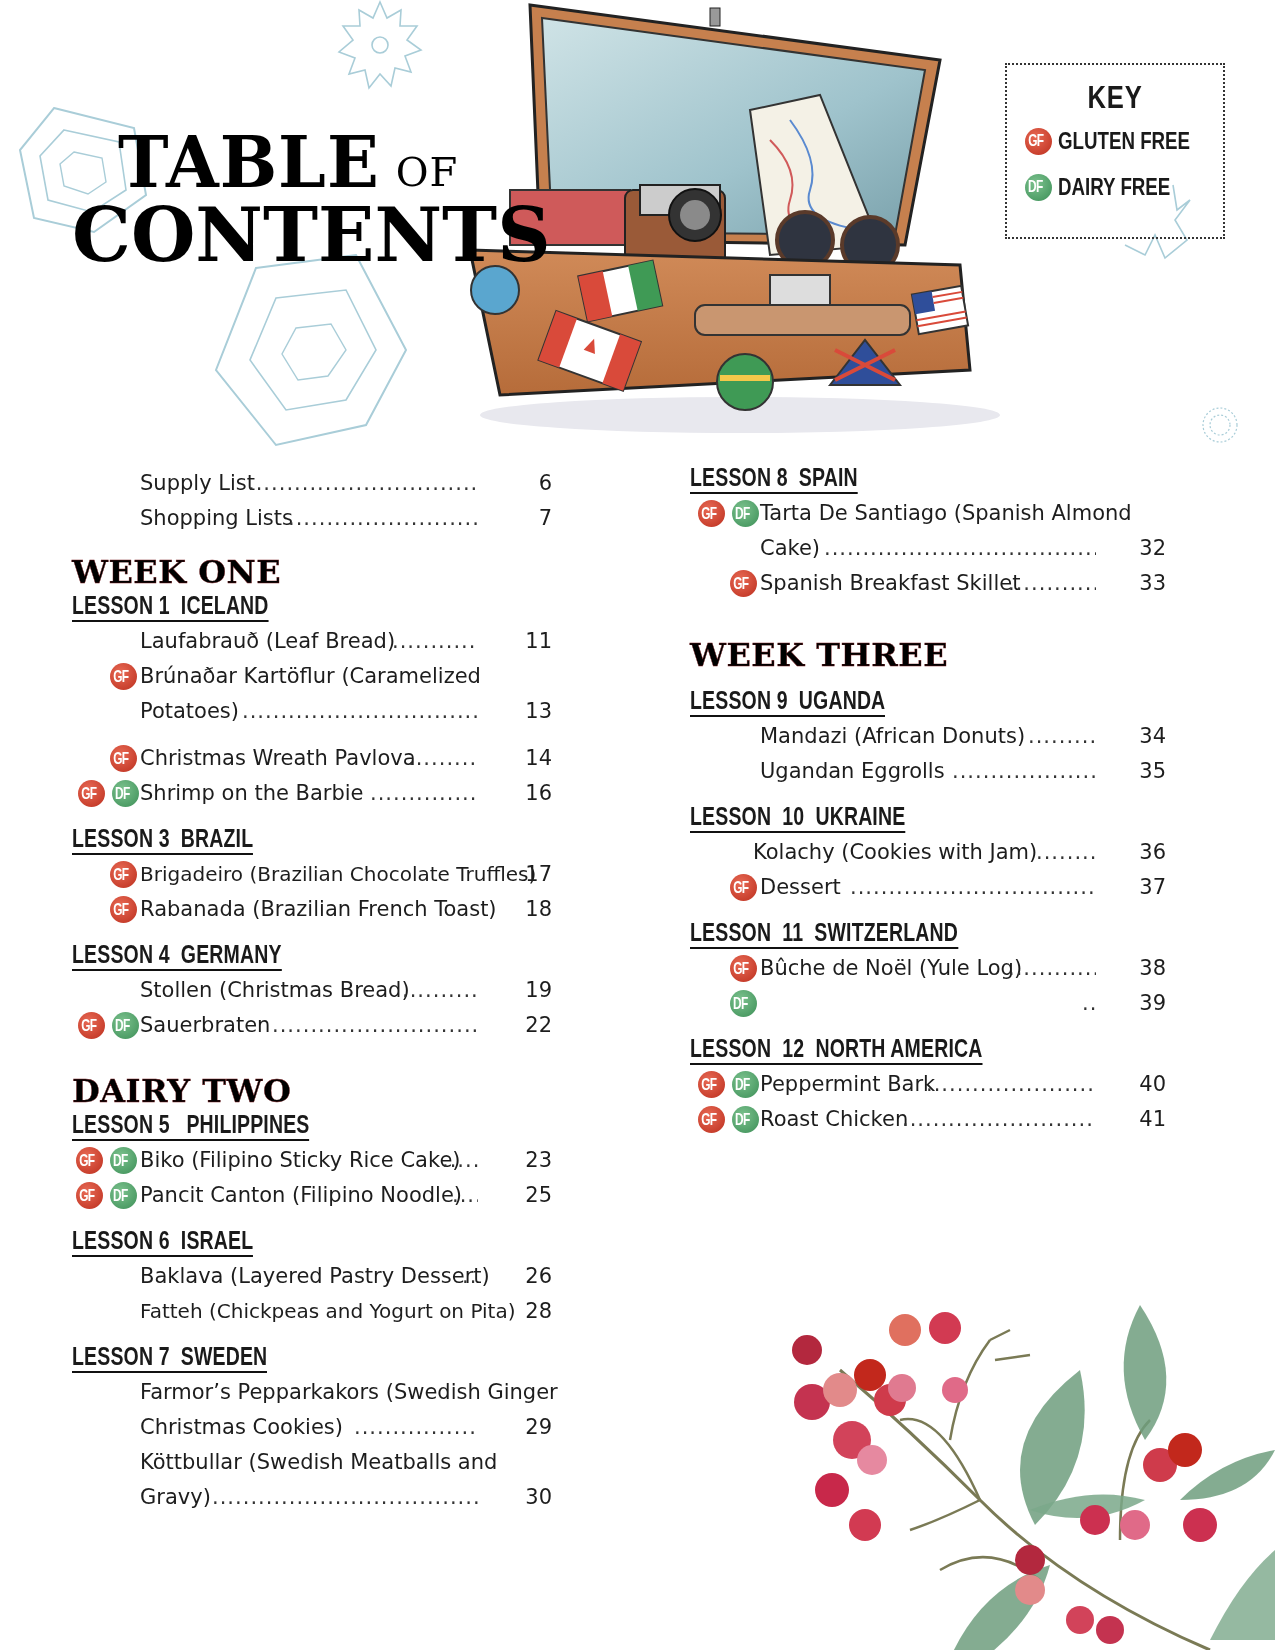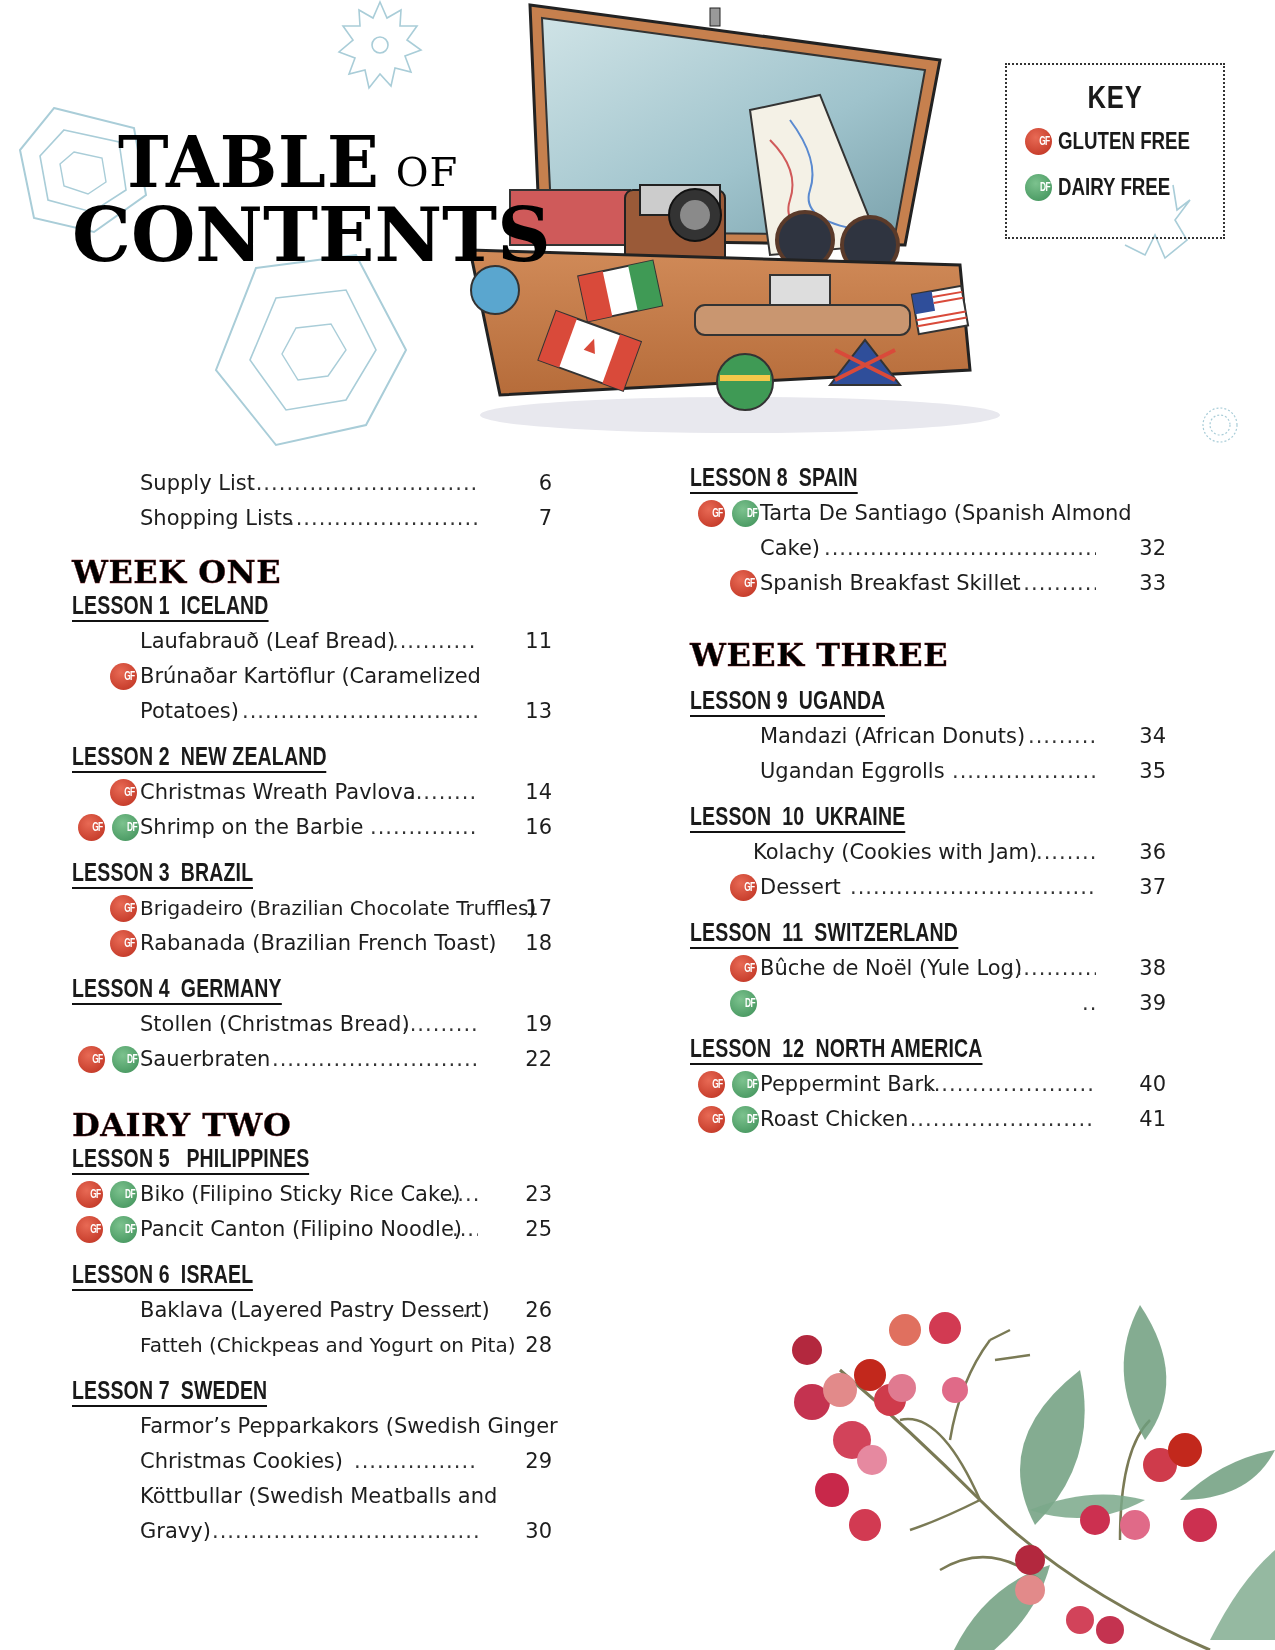--- a/index.html
+++ b/index.html
@@ -14,21 +14,21 @@
   .title .big { font-size: 68px; font-weight: bold; letter-spacing: 1px; transform: scaleY(1.05); }
   .title .small { font-size: 40px; font-weight: normal; letter-spacing: 1px; }
   .title .l2 { font-size: 74px; font-weight: bold; margin-top: 2px; letter-spacing: 0px; }
 
   
   .key { position: absolute; left: 1005px; top: 63px; width: 220px; height: 176px; border: 2px dotted #333; }
   .key-title { position: absolute; left: 0; width: 100%; top: 14px; text-align: center; font-family: "Liberation Sans", sans-serif; font-weight: bold; font-size: 32px; transform: scaleX(0.8); letter-spacing: 1px; }
   .key-row { position: absolute; left: 18px; display: flex; align-items: center; gap: 6px; }
   .key-row .lbl { font-family: "Liberation Sans", sans-serif; font-weight: bold; font-size: 24px; transform: scaleX(0.78); transform-origin: left center; white-space: nowrap; }
 
-  .badge { display: inline-flex; width: 27px; height: 27px; border-radius: 50%; align-items: center; justify-content: flex-end; color: #fff; font-family: "Liberation Sans", sans-serif; font-size: 12px; font-weight: bold; letter-spacing: -1px; flex: none; }
+  .badge { display: inline-flex; width: 27px; height: 27px; border-radius: 50%; align-items: center; justify-content: flex-start; color: #fff; font-family: "Liberation Sans", sans-serif; font-size: 17px; font-weight: bold; letter-spacing: -1px; flex: none; }
   .badge.gf { background: radial-gradient(circle at 40% 35%, #e86a55, #c9402e 70%, #b83626); }
   .badge.df { background: radial-gradient(circle at 40% 35%, #7cc28e, #4f9e67 70%, #3f8a56); }
   .badge span { transform: scaleX(0.7); display: inline-block; }
 
   
   .col { position: absolute; }
   .col-left { left: 72px; top: 466px; width: 520px; }
   .col-right { left: 690px; top: 462px; width: 520px; }
 
   .week { font-family: "DejaVu Serif", serif; font-weight: bold; font-size: 32px; color: #000000; letter-spacing: 0.5px; line-height: 36px; -webkit-text-stroke: 0.4px #7a1a1d; }
@@ -208,21 +208,20 @@
     <span class="name" style="left:68px;">Brúnaðar Kartöflur (Caramelized</span>
   </div>
   <div class="item">
     <span class="name" style="left:68px;">Potatoes)</span>
     <span class="dots" style="left:170px;width:236px;">..............................................</span>
     <span class="page" style="left:440px;">13</span>
   </div>
 
   <div style="height:12px;"></div>
 
-  <div class="lesson-wrap"><span class="lesson">LESSON 2  NEW ZEALAND</span></div>
   <div class="item">
     <span class="badges" style="left:38px;">
         <span class="badge gf">
           <span>GF</span>
         </span>
       </span>
     <span class="name" style="left:68px;">Christmas Wreath Pavlova</span>
     <span class="dots" style="left:336px;width:70px;">..............</span>
     <span class="page" style="left:440px;">14</span>
   </div>

